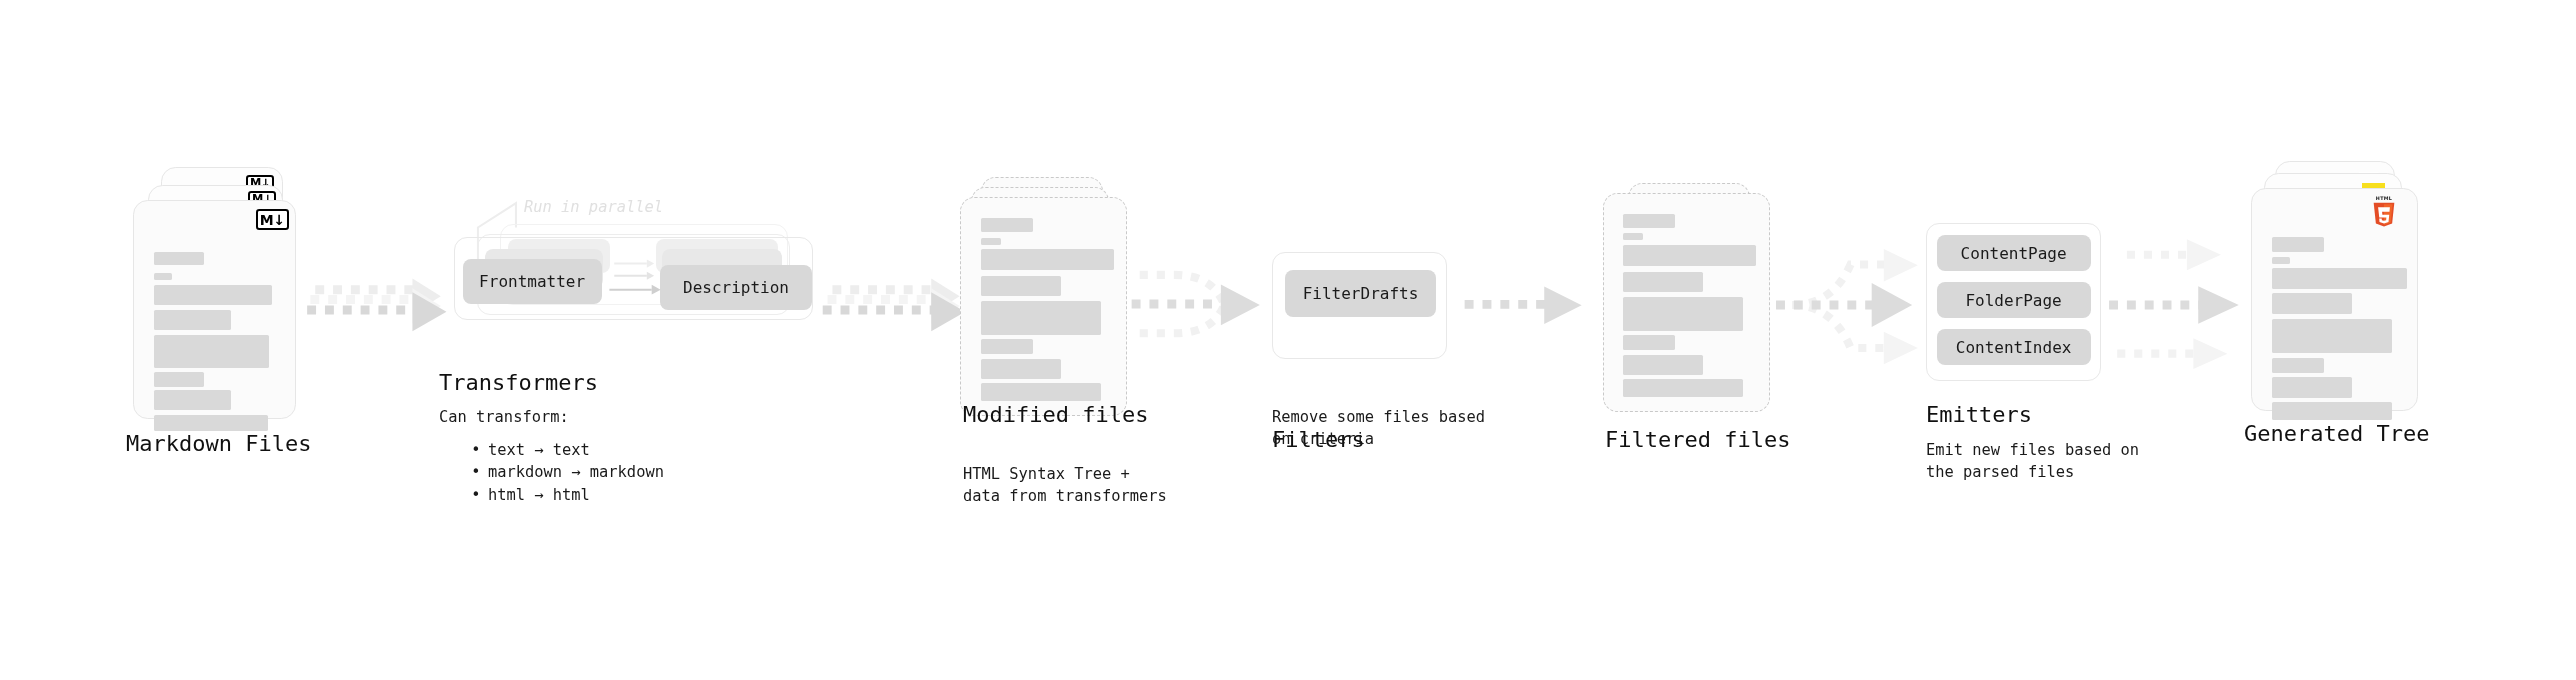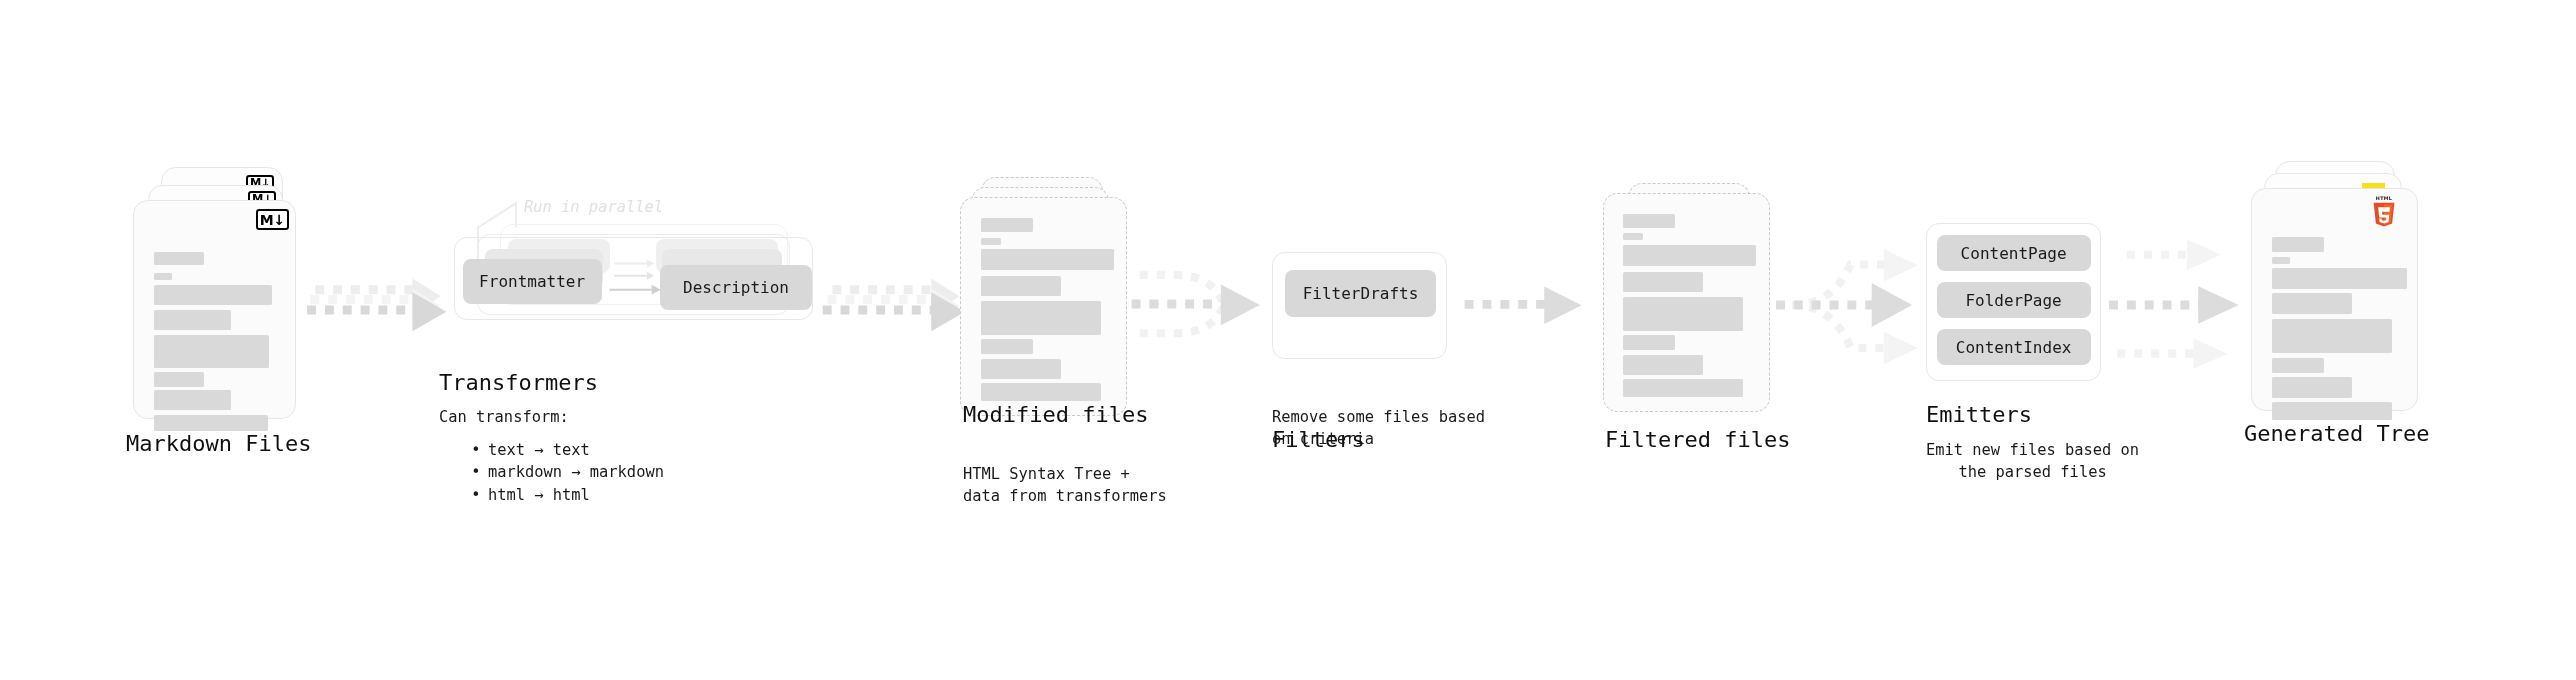--- a/index.html
+++ b/index.html
@@ -311,21 +311,21 @@
   </svg>
 
   <div class="node" style="left:1926px; top:223px; width:175px; height:163px;">
     <div class="group-box" style="left:0px; top:0px; width:175px; height:158px; border-color:#e8e8e8;"></div>
     <div class="pill" style="left:10.6px; top:12.2px; width:154px; height:36px;">ContentPage</div>
     <div class="pill" style="left:10.6px; top:59px; width:154px; height:36px;">FolderPage</div>
     <div class="pill" style="left:10.6px; top:106px; width:154px; height:36px;">ContentIndex</div>
   </div>
 
   <div class="title" style="left:1926px; top:402px;">Emitters</div>
-  <div class="subtitle" style="left:1926px; top:439px;text-align:center;">Emit new files based on
+  <div class="subtitle" style="left:1926px; top:439px;">Emit new files based on
 the parsed files</div>
 
   <svg class="arrow-svg" style="left:2109px; top:228px;" width="142" height="154" viewBox="0 0 175 190">
     <g fill="none" stroke="#f2f2f2" stroke-width="10" stroke-dasharray="10 11">
       <line x1="22" y1="33" x2="100" y2="33"></line>
       <line x1="10" y1="155" x2="108" y2="155"></line>
     </g>
     <polygon points="96,14 138,33 96,52" fill="#f4f4f4"></polygon>
     <polygon points="104,136 146,155 104,174" fill="#f4f4f4"></polygon>
     <g fill="none" stroke="#dcdcdc" stroke-width="11" stroke-dasharray="11 11">

